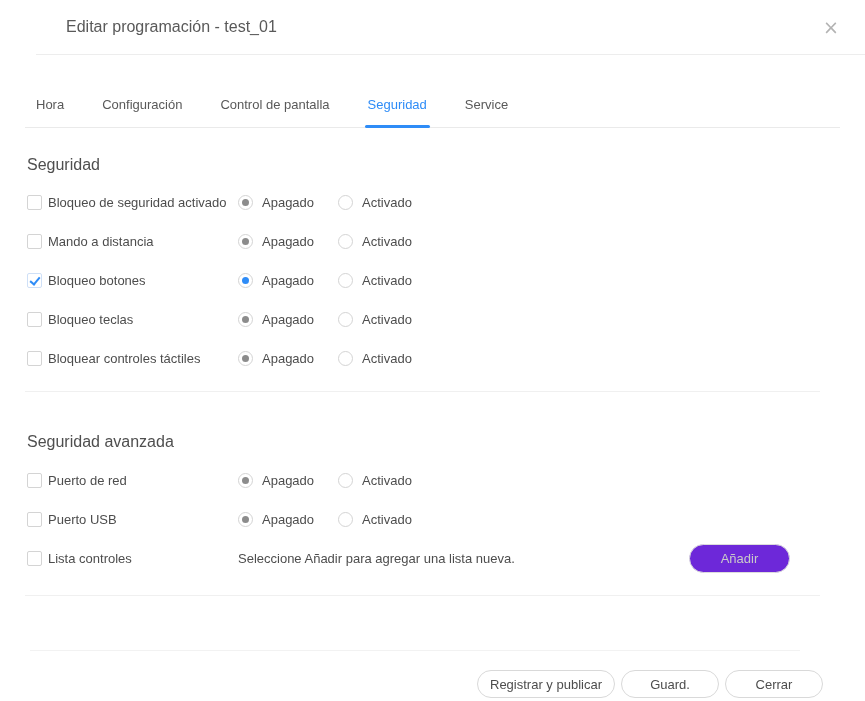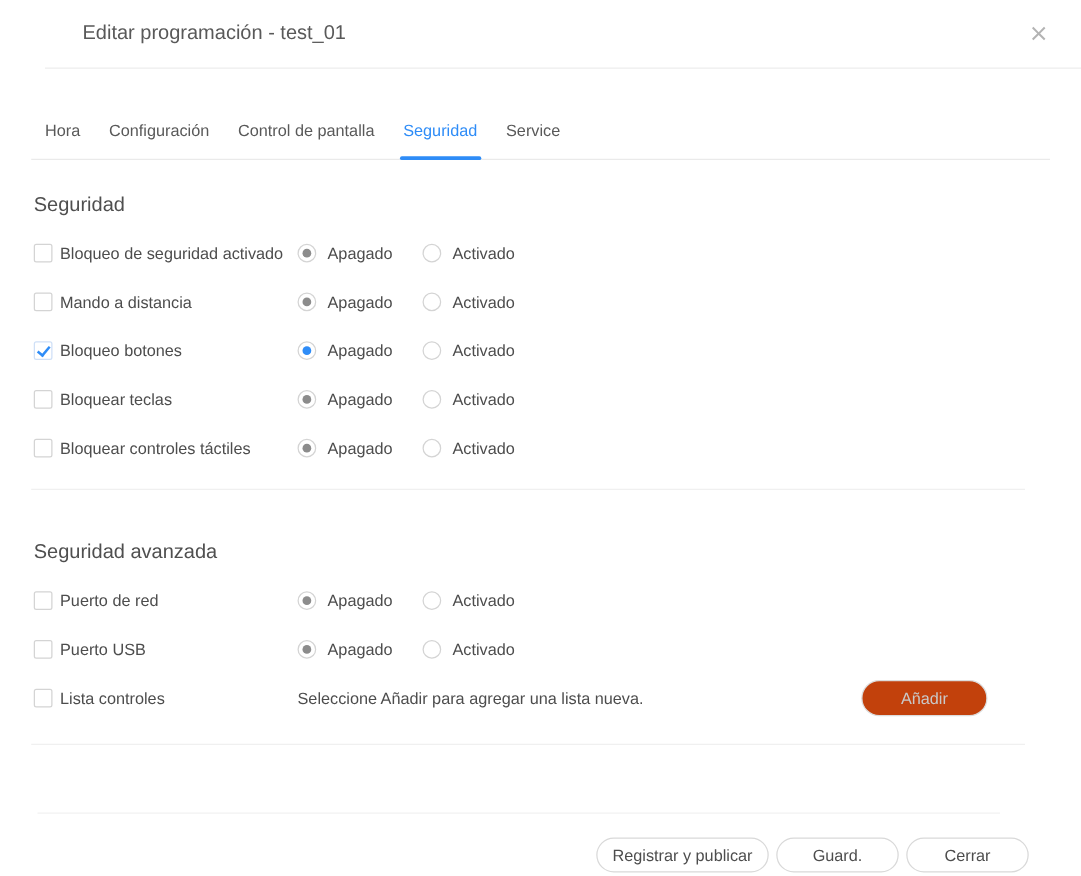--- a/index.html
+++ b/index.html
@@ -8,21 +8,21 @@
     font-family:"Liberation Sans","DejaVu Sans",sans-serif; font-size:13px; color:var(--txt); overflow:hidden; }
 
   .dialog-header { height:55px; border-bottom:1px solid var(--line);
     display:flex; align-items:center; justify-content:space-between; padding:0 26px 0 30px;margin-left:36px; }
   .dialog-title { font-size:16px; color:#595959; }
   .close-btn { font-size:19px; color:#b3b3b3; line-height:1; cursor:pointer; background:none; border:none;
     font-family:"DejaVu Sans",sans-serif; }
 
   .content { padding:0 25px; }
 
-  .tabbar { margin-top:42px; display:flex; gap:21px; padding-left:10px; border-bottom:1px solid #eaeaea; }
+  .tabbar { margin-top:42px; display:flex; gap:36px; padding-left:10px; border-bottom:1px solid #eaeaea; }
   .tab { padding:0 1px 15px 1px; color:#595959; cursor:pointer; position:relative; }
   .tab.active { color:var(--accent); }
   .tab.active::after { content:""; position:absolute; left:-2px; right:-2px; bottom:-1px; height:3px;
     border-radius:2px; background:var(--accent); }
 
   .section-title { font-size:16px; color:#4f4f4f; margin:28px 0 9px 2px; }
   .section-title.advanced { margin-top:41px; margin-bottom:10px; }
 
   .row { height:39px; display:flex; align-items:center; }
   .cb { width:15px; height:15px; flex:0 0 15px; border:1px solid #d4d4d4; border-radius:2px;
@@ -39,21 +39,21 @@
     border-radius:50%; background:var(--dot-gray); }
   .radio.on.blue::after { background:var(--accent); }
 
   .divider { height:1px; background:#f0f0f0; }
   .divider.sec1 { margin:13px 20px 0 0; }
   .divider.sec2 { margin:17px 20px 0 0; }
   .divider.footer-line { margin:54px 40px 0 5px; background:#f2f2f2; }
 
   .hint-text { color:var(--txt); }
   .add-btn { margin-left:auto; margin-right:50px; width:101px; height:29px; border-radius:15px;
-    border:1px solid #dcdcdc; background:#c2410c; color:#c9c9c9; font-size:13px;
+    border:1px solid #dcdcdc; background:#6d28d9; color:#c9c9c9; font-size:13px;
     font-family:inherit; cursor:not-allowed; }
 
   .footer { margin-top:19px; display:flex; justify-content:flex-end; gap:6px; padding-right:17px; }
   .footer-btn { min-width:98px; height:28px; padding:0 12px; border-radius:15px; border:1px solid #d9d9d9;
     background:#fff; color:#4d4d4d; font-size:13px; font-family:inherit; cursor:pointer; }
 </style>
 </head>
 <body>
 
 <div>
@@ -108,21 +108,21 @@
         <span>Apagado</span>
       </span>
       <span class="radio-item">
         <span class="radio"></span>
         <span>Activado</span>
       </span>
     </div>
 
     <div class="row">
       <span class="cb"></span>
-      <span class="row-label">Bloquear teclas</span>
+      <span class="row-label">Bloqueo teclas</span>
       <span class="radio-item first">
         <span class="radio on"></span>
         <span>Apagado</span>
       </span>
       <span class="radio-item">
         <span class="radio"></span>
         <span>Activado</span>
       </span>
     </div>
 

